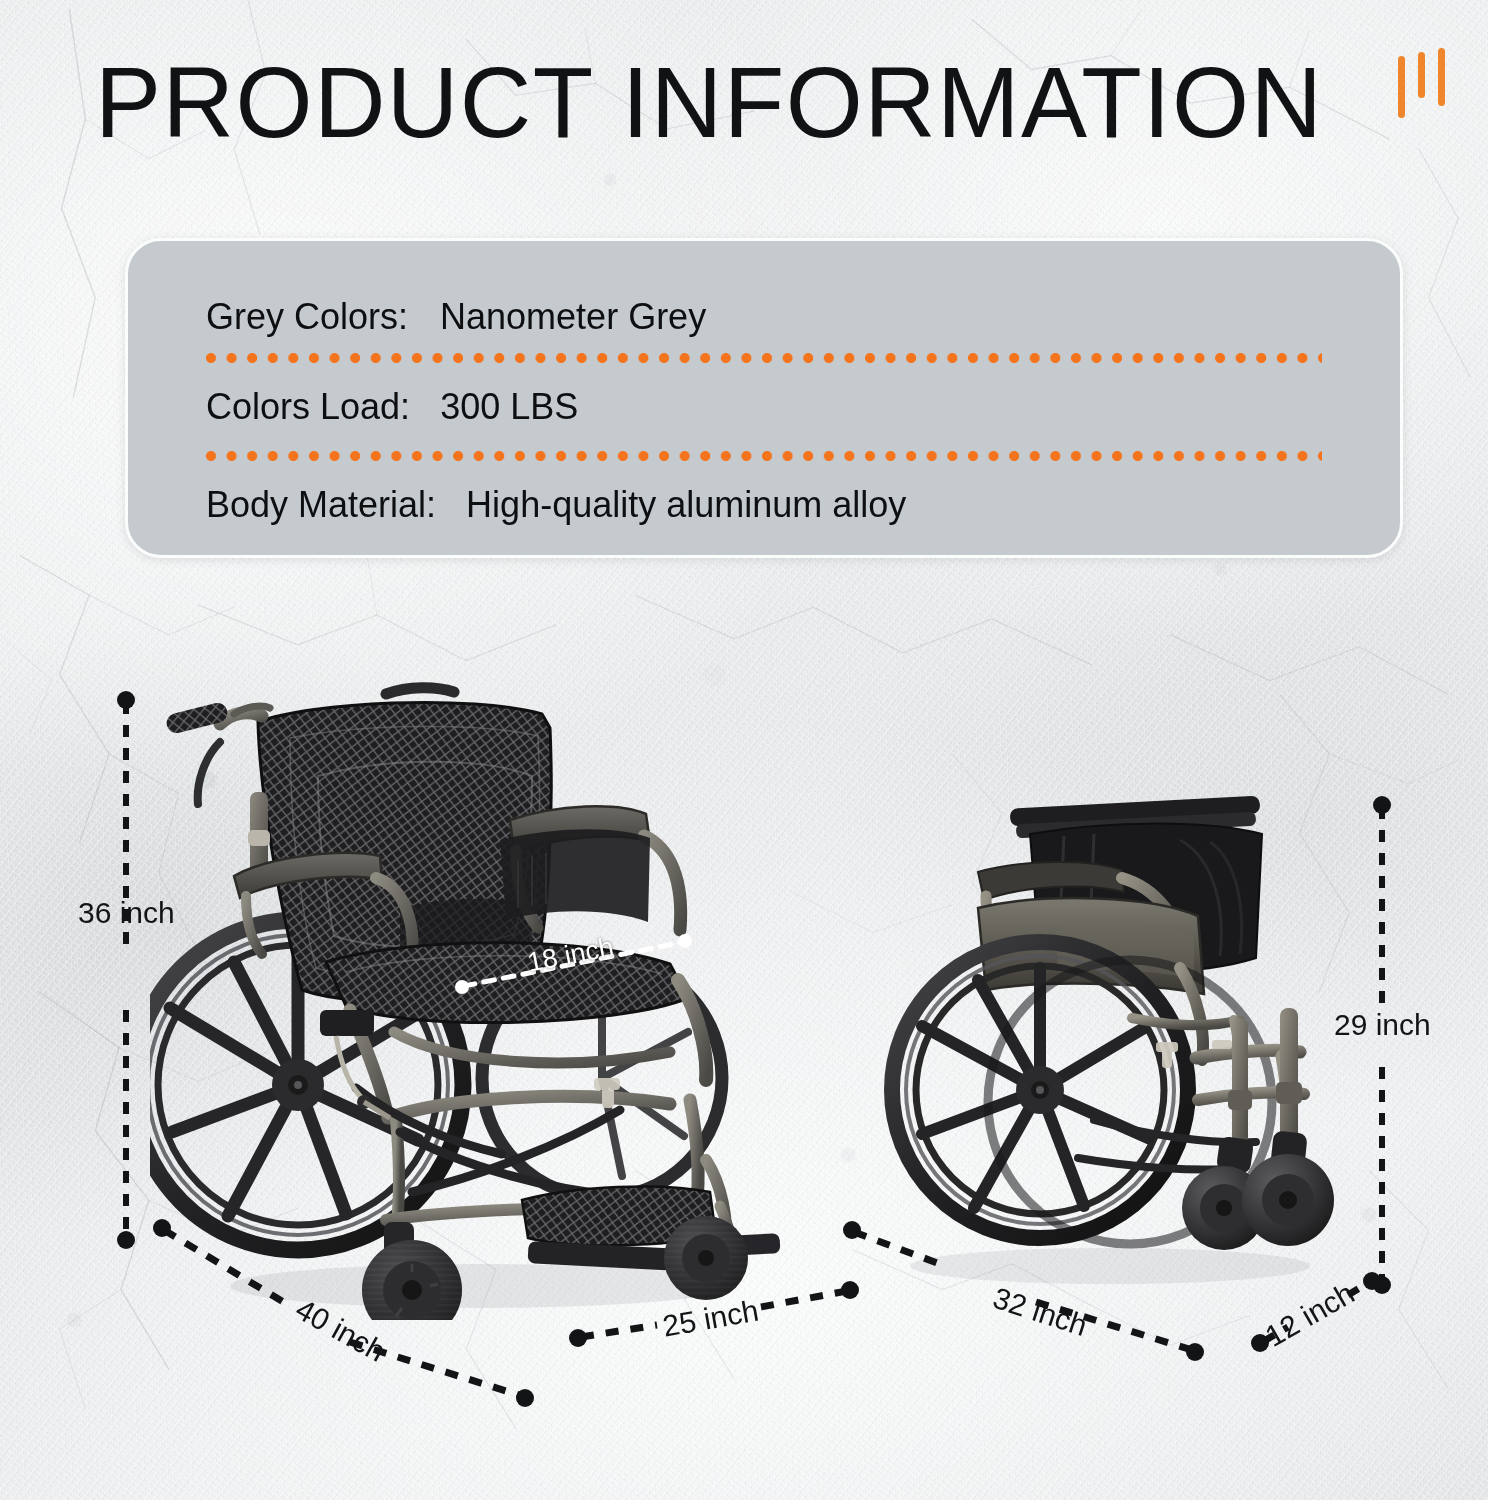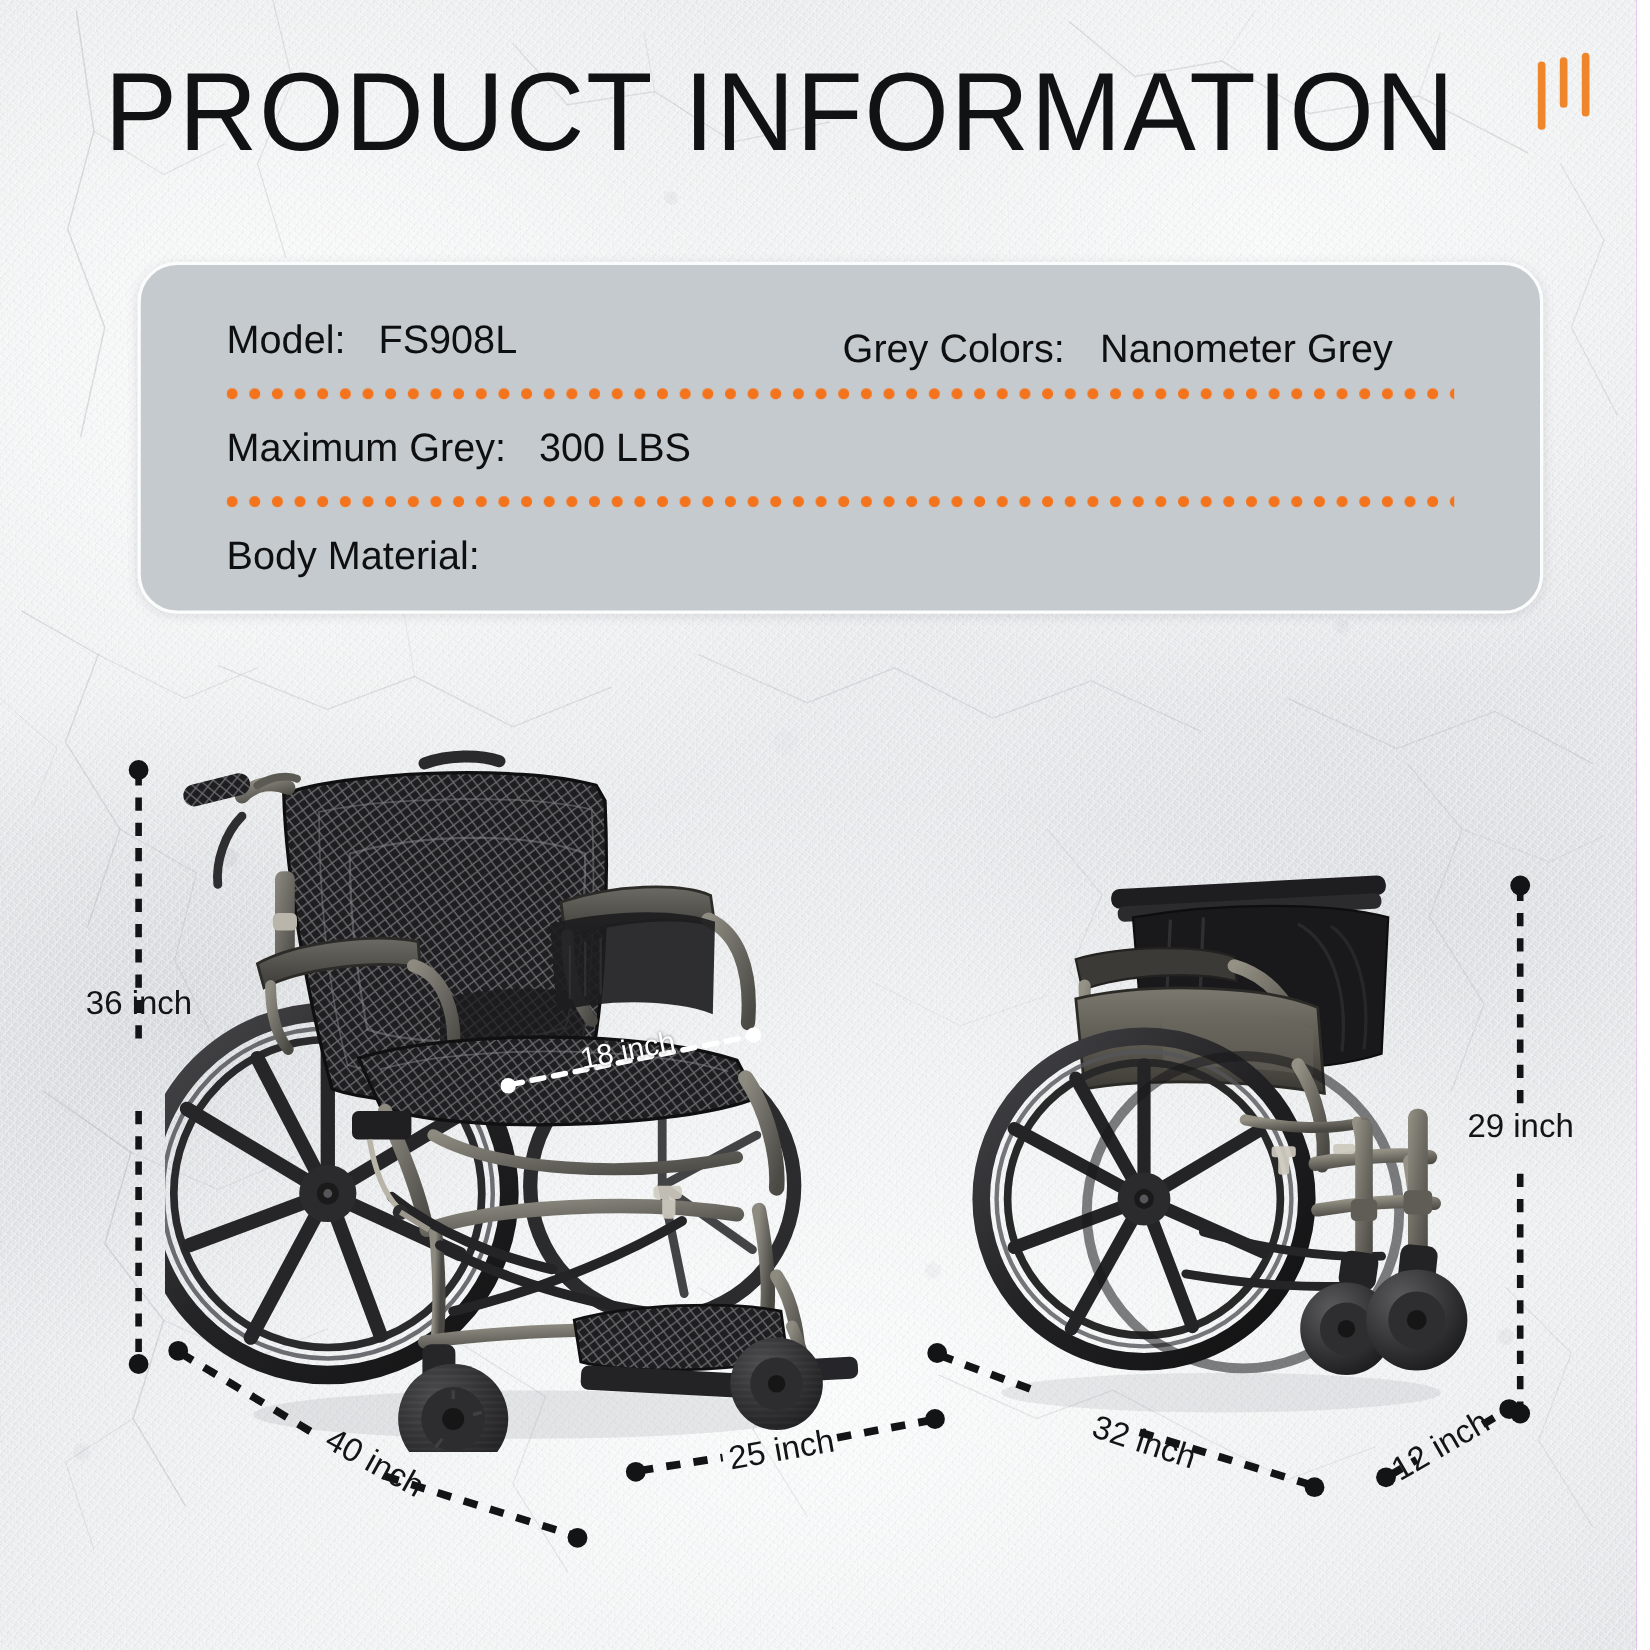--- a/index.html
+++ b/index.html
@@ -230,44 +230,41 @@
   <div class="logo-mark">
     <span class="logo-bar b1"></span>
     <span class="logo-bar b2"></span>
     <span class="logo-bar b3"></span>
   </div>
 
   <div class="spec-panel">
     <div class="spec-rows">
 
       <div class="spec-row">
-        <div class="spec-cell left">
-          <span class="spec-key">Model:</span>
-          <span class="spec-val">FS908L</span>
-        </div>
         <div class="spec-cell right">
           <span class="spec-key">Grey Colors:</span>
           <span class="spec-val">Nanometer Grey</span>
         </div>
       </div>
 
       <div class="dot-divider"></div>
 
       <div class="spec-row">
         <div class="spec-cell left">
-          <span class="spec-key">Maximum Grey:</span>
+          <span class="spec-key">Colors Load:</span>
           <span class="spec-val">300 LBS</span>
         </div>
       </div>
 
       <div class="dot-divider"></div>
 
       <div class="spec-row">
         <div class="spec-cell left">
           <span class="spec-key">Body Material:</span>
+          <span class="spec-val">High-quality aluminum alloy</span>
         </div>
       </div>
 
     </div>
   </div>
 
   <div class="photo" style="left:150px; top:680px; width:640px; height:640px;">
     <svg viewBox="0 0 640 640" width="640" height="640">
       <defs>
         <linearGradient id="frameL" x1="0" y1="0" x2="1" y2="1">

